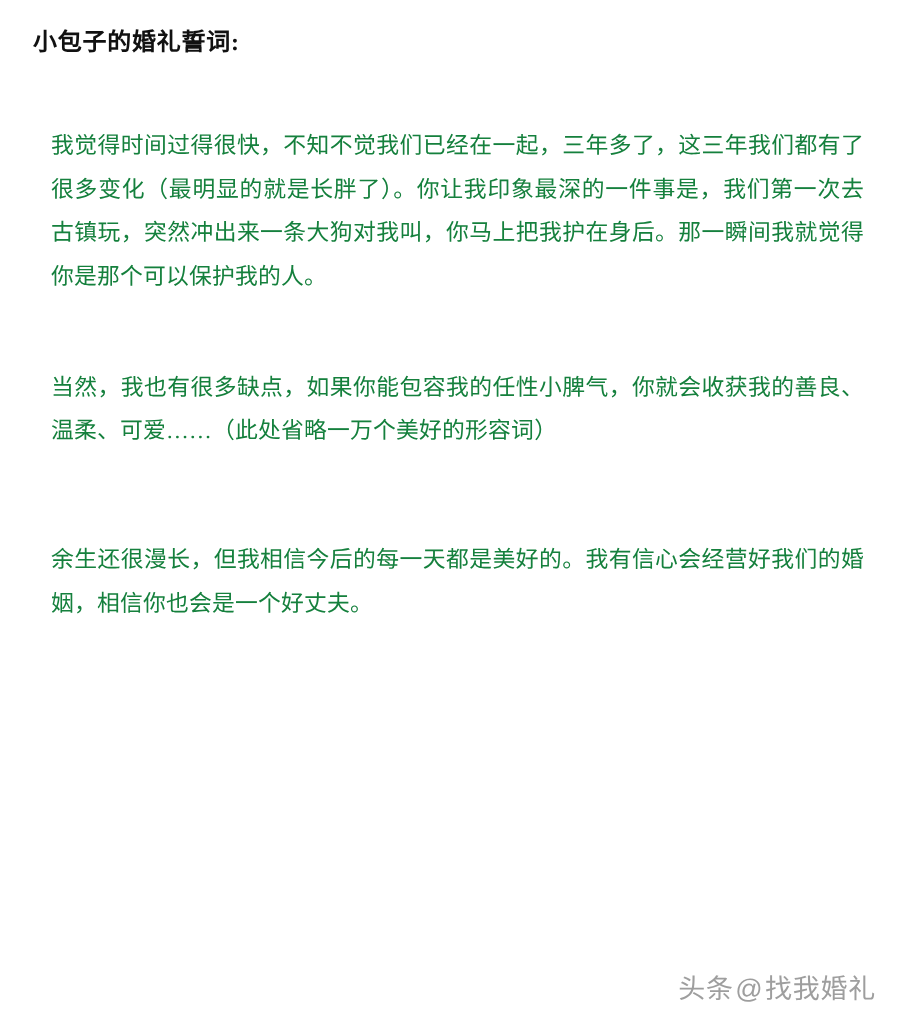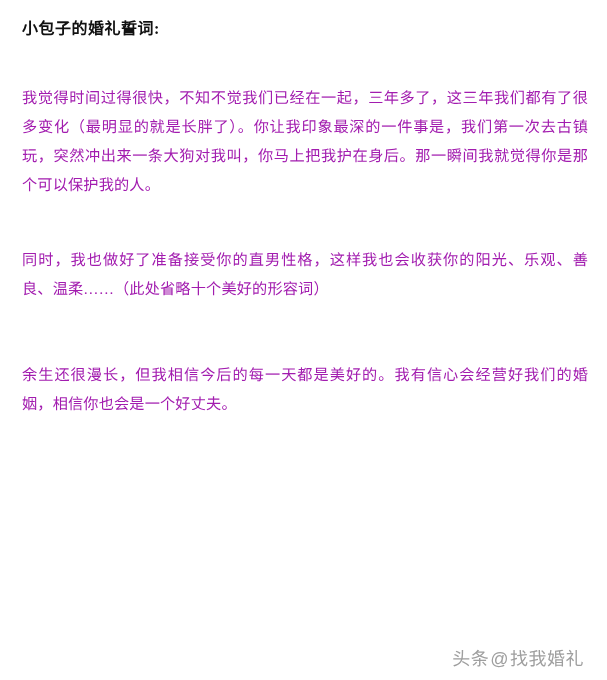--- a/index.html
+++ b/index.html
@@ -43,22 +43,22 @@
     letter-spacing: 0.5px;
     line-height: 20px;
     margin: 0;
     padding-top: 19px;
     white-space: pre;
   }
 
   .para {
     font-size: 15.2px;
     line-height: 29px;
-    color: #a21caf;
-    margin: 0;
+    color: #15803d;
+    margin: 12px;
     text-align: justify;
     text-justify: inter-character;
     letter-spacing: 0.15px;
     word-break: break-all;
   }
 
   
   .para-1  { margin-top: 44px; }
   .para-2  { margin-top: 45px; }
   .para-3  { margin-top: 45px; }
@@ -88,22 +88,22 @@
 
 <div class="page">
 
   <div class="content">
 
     <h1 class="doc-title">小包子的婚礼誓词:</h1>
 
     <p class="para para-1">我觉得时间过得很快，不知不觉我们已经在一起，三年多了，这三年我们都有了很多变化（最明显的就是长胖了）。你让我印象最深的一件事是，我们第一次去古镇玩，突然冲出来一条大狗对我叫，你马上把我护在身后。那一瞬间我就觉得你是那个可以保护我的人。</p>
 
 
+    <p class="para para-3">当然，我也有很多缺点，如果你能包容我的任性小脾气，你就会收获我的善良、温柔、可爱……（此处省略一万个美好的形容词）</p>
 
-    <p class="para para-4">同时，我也做好了准备接受你的直男性格，这样我也会收获你的阳光、乐观、善良、温柔……（此处省略十个美好的形容词）</p>
 
     <p class="para para-5">余生还很漫长，但我相信今后的每一天都是美好的。我有信心会经营好我们的婚姻，相信你也会是一个好丈夫。</p>
 
   </div>
 
   <div class="watermark">
     <span>头条</span><span class="wm-at">@</span><span>找我婚礼</span>
   </div>
 
 </div>

